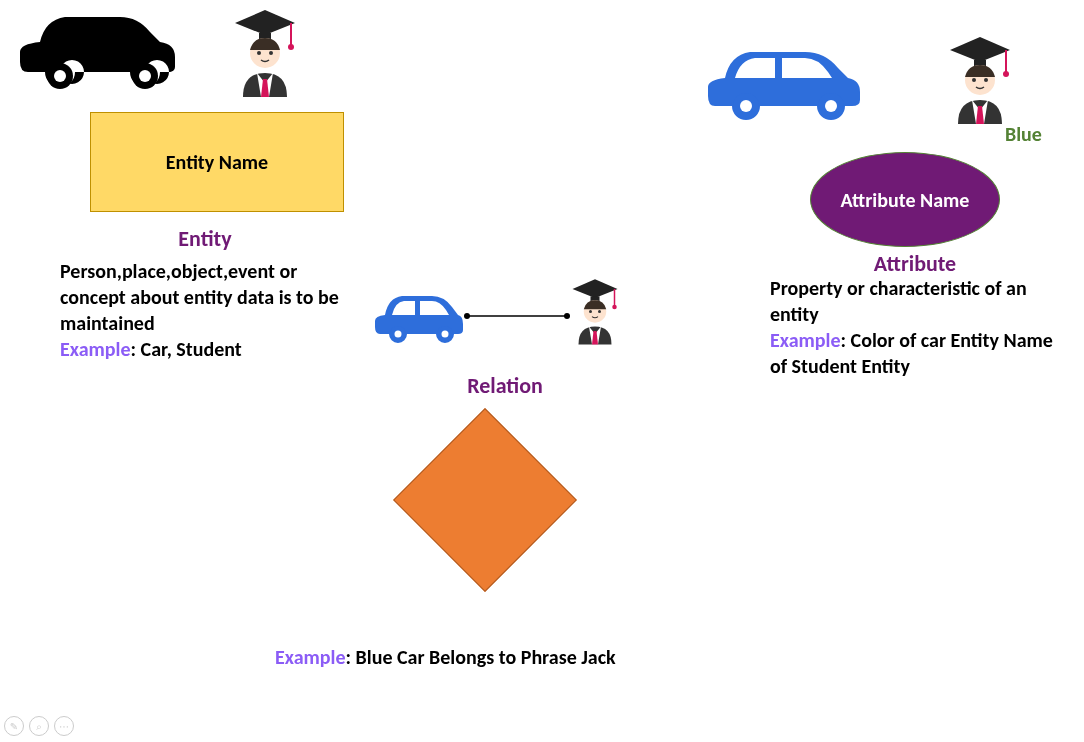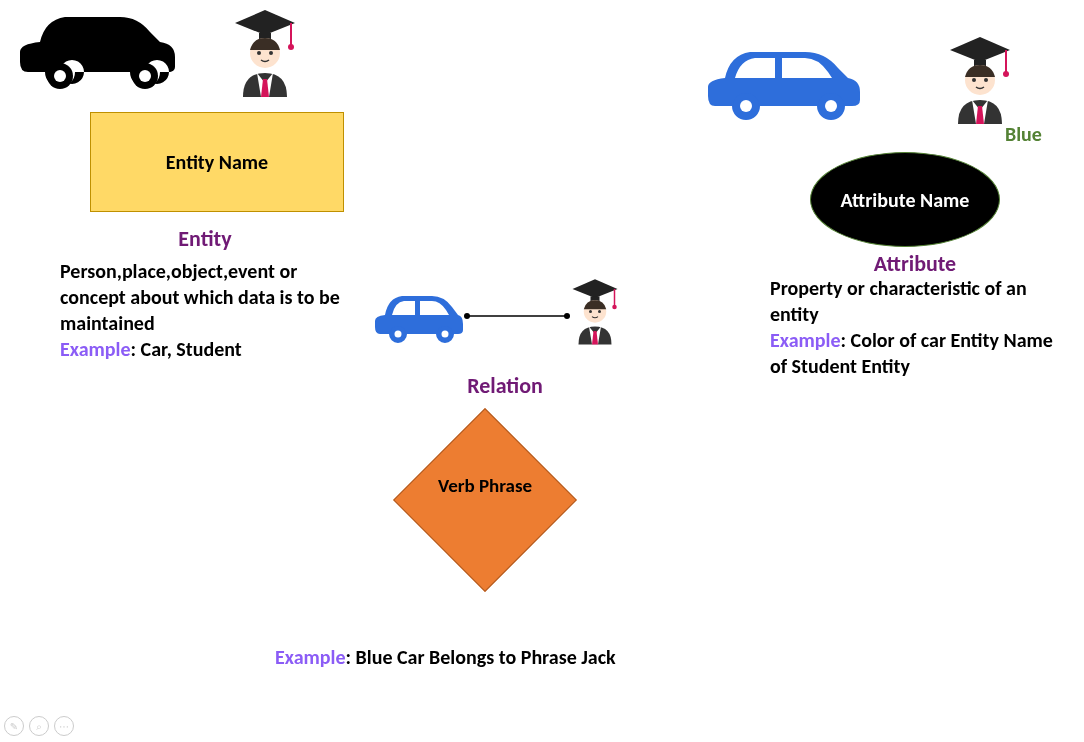--- a/index.html
+++ b/index.html
@@ -2,21 +2,21 @@
 <html><head>
 <meta charset="utf-8">
 <style>
 * { margin:0; padding:0; box-sizing:border-box; }
 body { font-family: Calibri, Arial, sans-serif; background:#fff; width:1084px; height:742px; position:relative; overflow:hidden; }
 .abs { position:absolute; }
 .orange-title { color:#701a75; font-weight:bold; font-size:22px; text-align:center; }
 .desc { font-size:20px; font-weight:600; line-height:1.3; }
 .example-label { color:#8b5cf6; font-weight:bold; }
 .entity-box { background:#FFD966; border:1.5px solid #BF9000; width:254px; height:100px; display:flex; align-items:center; justify-content:center; font-weight:bold; font-size:20px; }
-.attr-ellipse { width:190px; height:95px; background:#000000; border:1.5px solid #548235; border-radius:50%; display:flex; align-items:center; justify-content:center; color:#fff; font-weight:bold; font-size:20px; text-align:center; line-height:1.2; }
+.attr-ellipse { width:190px; height:95px; background:#701a75; border:1.5px solid #548235; border-radius:50%; display:flex; align-items:center; justify-content:center; color:#fff; font-weight:bold; font-size:20px; text-align:center; line-height:1.2; }
 .diamond-wrap { width:200px; height:160px; position:absolute; }
 .diamond { width:130px; height:130px; background:#ED7D31; border:1.5px solid #AE5A21; transform:rotate(45deg); position:absolute; left:35px; top:15px; }
 .diamond-text { position:absolute; width:100%; top:55px; text-align:center; font-weight:bold; font-size:19px; line-height:1.2; }
 .green-name { color:#548235; font-weight:bold; font-size:20px; }
 .toolbar-icon { width:20px; height:20px; border:1px solid #ccc; border-radius:50%; display:flex; align-items:center; justify-content:center; font-size:10px; color:#ccc; }
 </style>
 </head>
 <body>
 
 <div class="abs" style="left:10px; top:2px;">
@@ -46,21 +46,21 @@
   </svg>
 </div>
 
 <div class="abs entity-box" style="left:90px; top:112px;">
   <span>Entity Name</span>
 </div>
 
 <div class="abs orange-title" style="left:155px; top:225px; width:100px;">Entity</div>
 
 <div class="abs desc" style="left:60px; top:258px; width:280px;">
-  <span>Person,place,object,event or concept about which data is to be maintained</span><br>
+  <span>Person,place,object,event or concept about entity data is to be maintained</span><br>
   <span class="example-label">Example</span><span>: Car, Student</span>
 </div>
 
 <div class="abs" style="left:700px; top:40px;">
   <svg width="165" height="85" viewBox="0 0 165 85">
     <path fill="#2E6EDB" d="M25 38 Q30 15 50 12 L105 12 Q125 12 138 28 L148 38 Q160 40 160 52 L160 60 Q160 66 152 66 L145 66 A14 14 0 1 1 117 66 L60 66 A14 14 0 1 1 32 66 L15 66 Q8 66 8 56 L8 47 Q8 40 25 38 Z"></path>
     <path fill="#fff" d="M35 38 Q40 20 55 18 L75 18 L75 38 Z M82 18 L105 18 Q118 18 128 32 L132 38 L82 38 Z"></path>
     <circle cx="46" cy="66" r="13" fill="#2E6EDB"></circle>
       <circle cx="46" cy="66" r="6" fill="#fff"></circle>
     <circle cx="131" cy="66" r="13" fill="#2E6EDB"></circle>
@@ -129,21 +129,20 @@
     <path d="M18 92 Q18 68 40 68 Q62 68 62 92 Z" fill="#333"></path>
     <path d="M32 68 L40 78 L48 68 L44 92 L36 92 Z" fill="#fff"></path>
     <path d="M38 74 L42 74 L44 92 L36 92 Z" fill="#D4145A"></path>
   </svg>
 </div>
 
 <div class="abs orange-title" style="left:455px; top:372px; width:100px;">Relation</div>
 
 <div class="abs diamond-wrap" style="left:385px; top:420px;">
   <div class="diamond"></div>
-  <div class="diamond-text">Verb Phrase</div>
 </div>
 
 <div class="abs desc" style="left:275px; top:618px; width:440px;">
   <br>
   <span class="example-label">Example</span><span>: Blue Car Belongs to Phrase Jack</span>
 </div>
 
 <div class="abs" style="left:4px; bottom:6px; display:flex; gap:5px;">
   <div class="toolbar-icon">✎</div>
   <div class="toolbar-icon">⌕</div>

